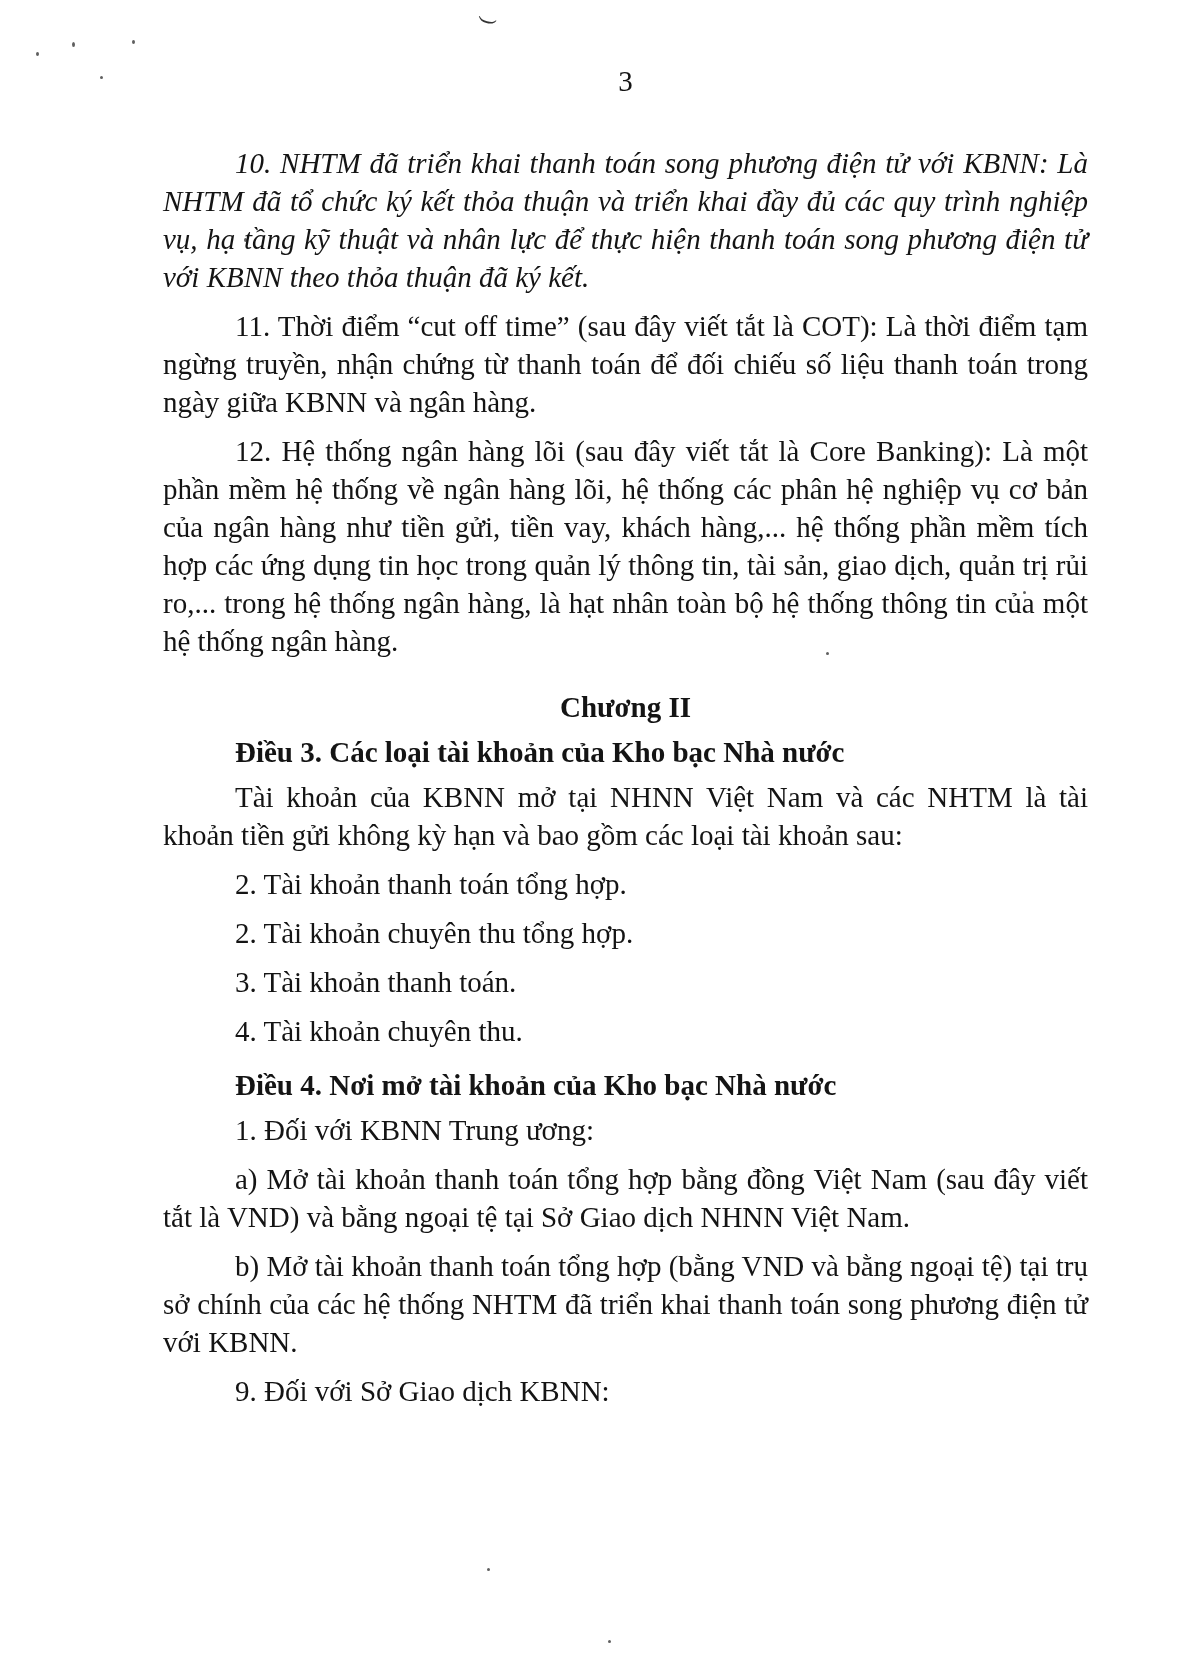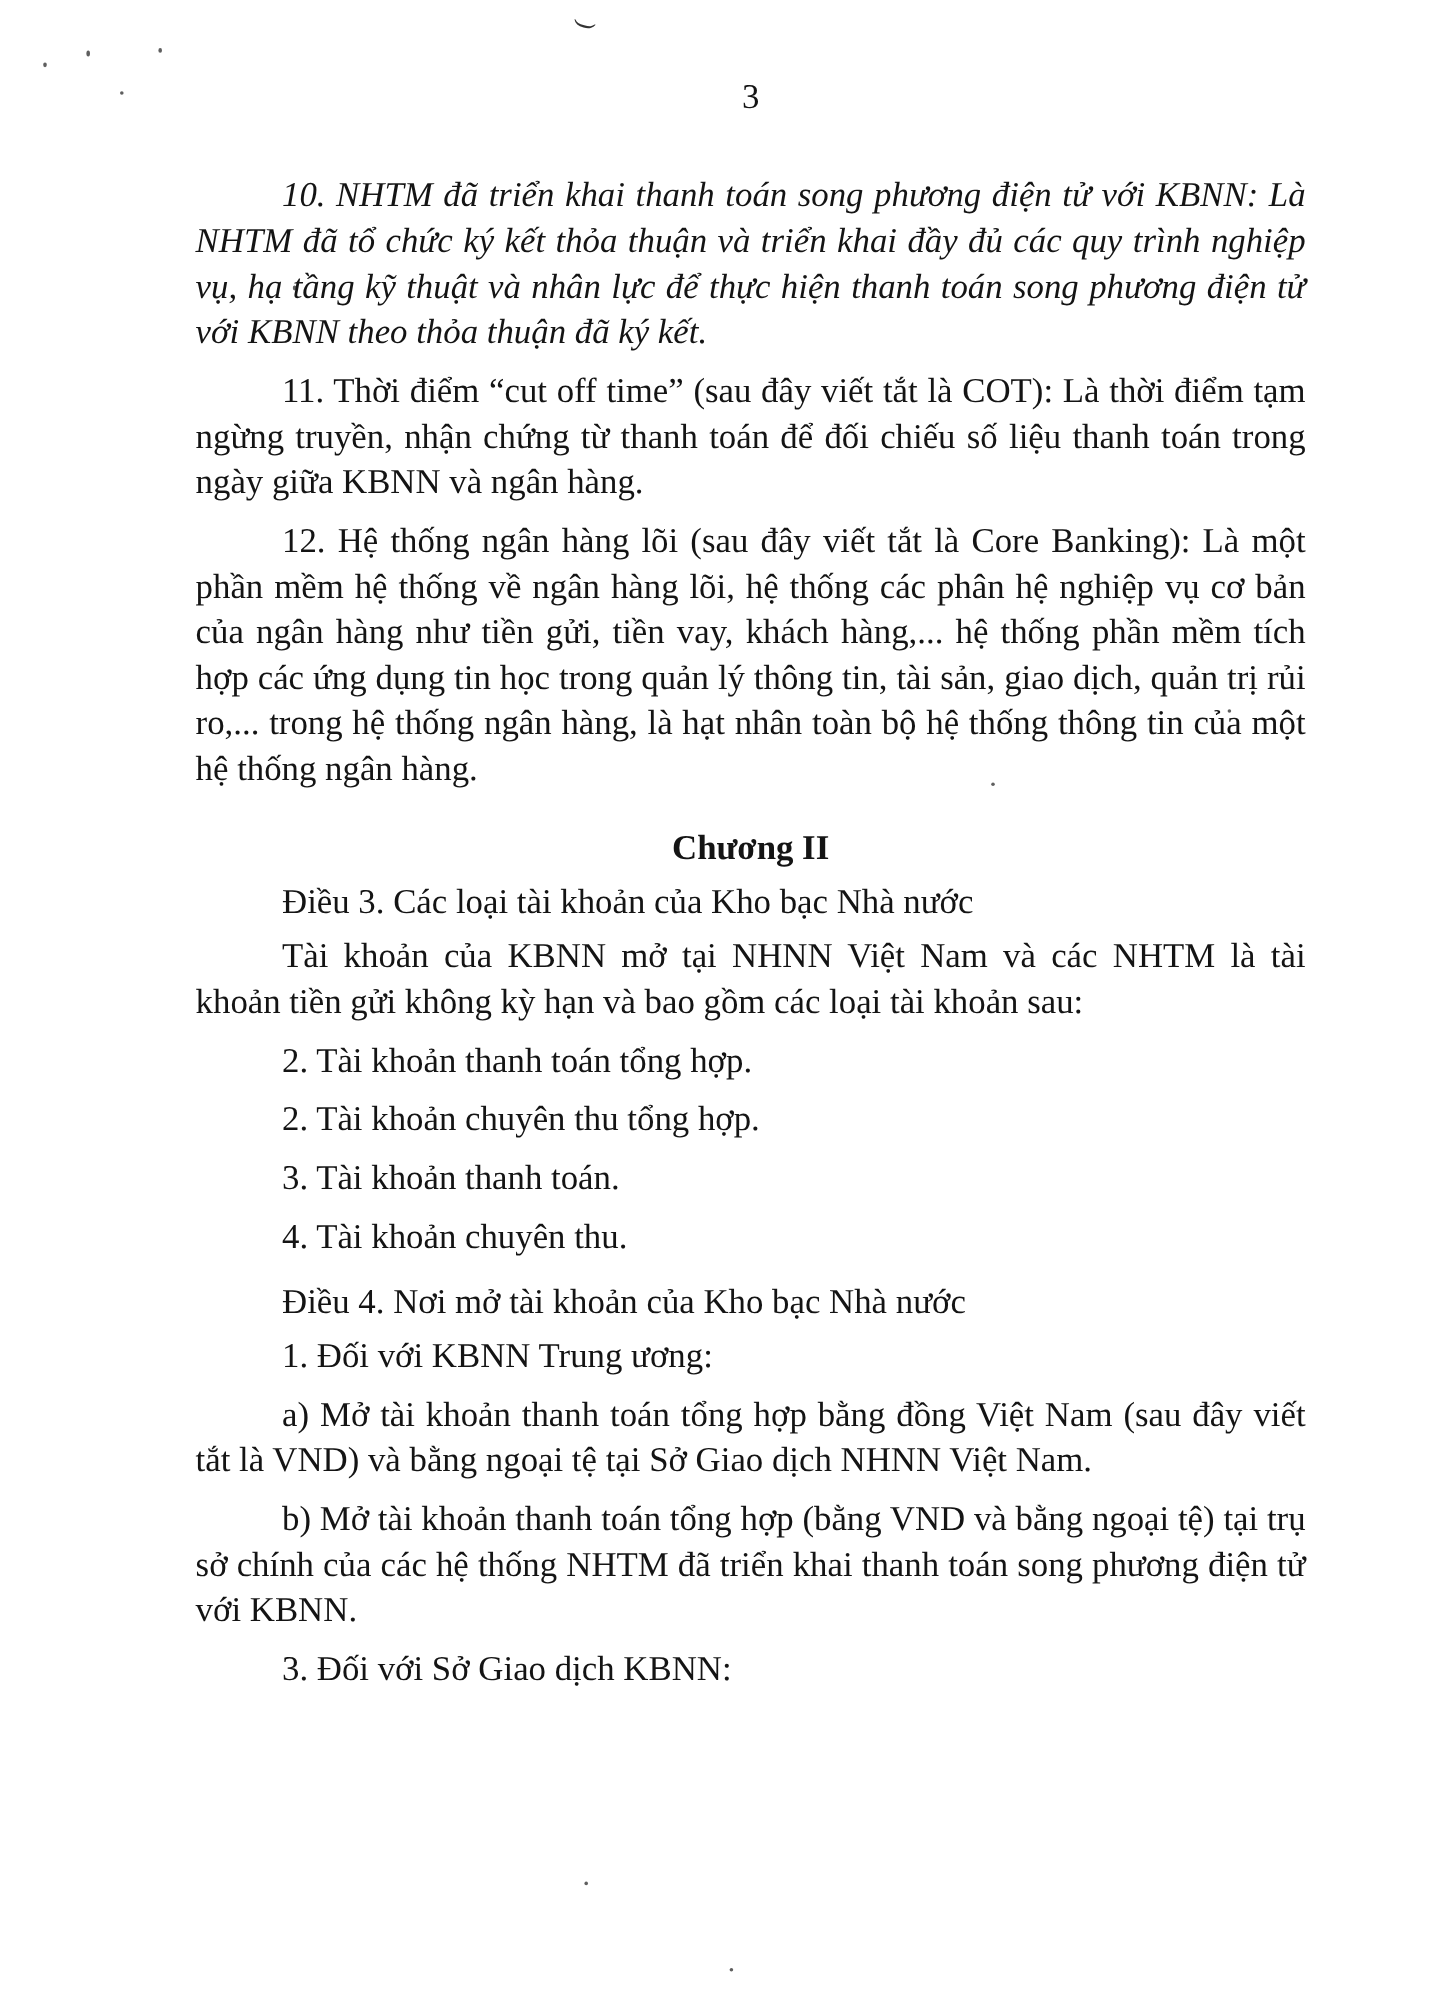--- a/index.html
+++ b/index.html
@@ -38,21 +38,21 @@
   }
   .list-para {
     text-indent: 72px;
   }
   .heading-center {
     text-align: center;
     font-weight: bold;
     text-indent: 0;
   }
   .article-heading {
-    font-weight: normal;
+    font-weight: bold;
     text-indent: 72px;
   }
   .mt-first   { margin-top: 44px; font-style: italic; }
   .mt-section { margin-top: 28px; }
   .mt-tight   { margin-top: 7px; }
   .mt-mid     { margin-top: 16px; }
   .artifact {
     position: absolute;
     background: #2a2a2a;
     border-radius: 50%;
@@ -111,16 +111,16 @@
 
     <p class="article-heading mt-mid">Điều 4. Nơi mở tài khoản của Kho bạc Nhà nước</p>
 
     <p class="list-para mt-tight">1. Đối với KBNN Trung ương:</p>
 
     <p class="body-para">a) Mở tài khoản thanh toán tổng hợp bằng đồng Việt Nam (sau đây viết tắt là VND) và bằng ngoại tệ tại Sở Giao dịch NHNN Việt Nam.</p>
 
     <p class="body-para">b) Mở tài khoản thanh toán tổng hợp (bằng VND và bằng ngoại tệ) tại trụ sở chính của các hệ thống NHTM đã triển khai thanh toán song phương điện tử với KBNN.</p>
 
 
-    <p class="list-para">3. Đối với Sở Giao dịch KBNN:</p>
+    <p class="list-para">9. Đối với Sở Giao dịch KBNN:</p>
 
   </div>
 </div>
 
 </body></html>

